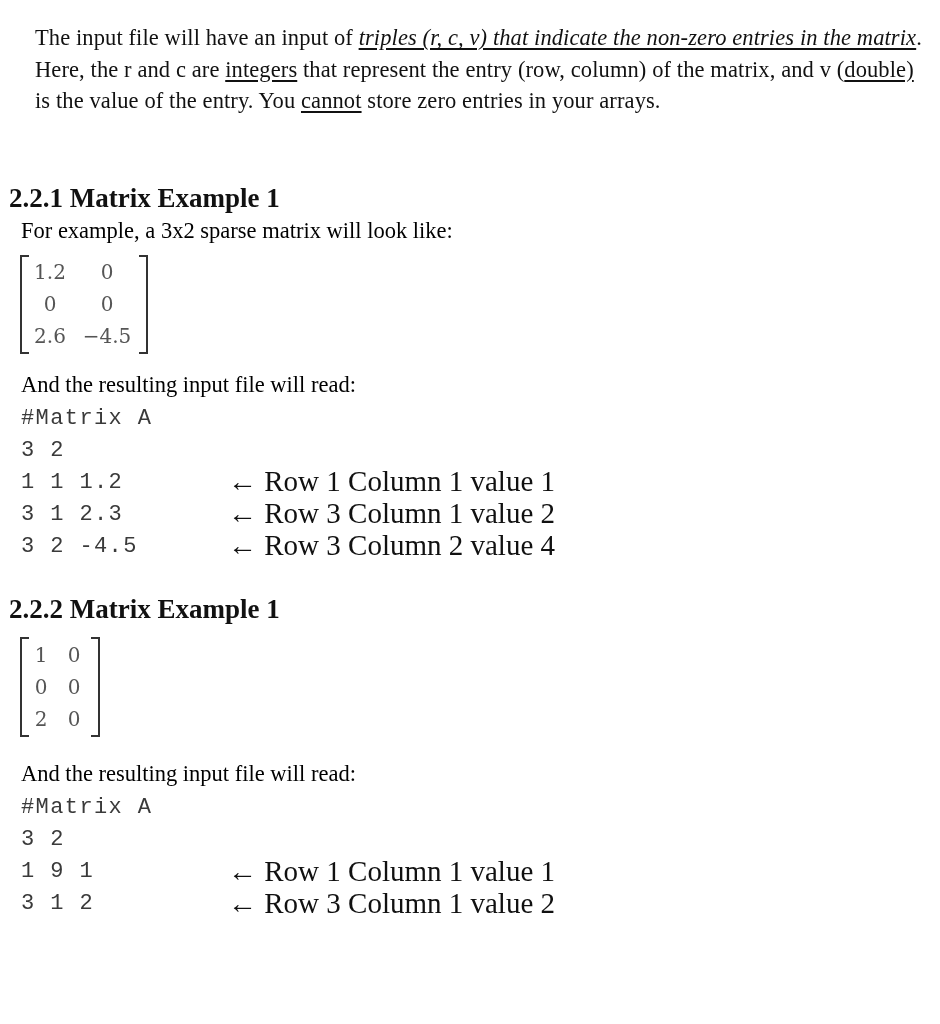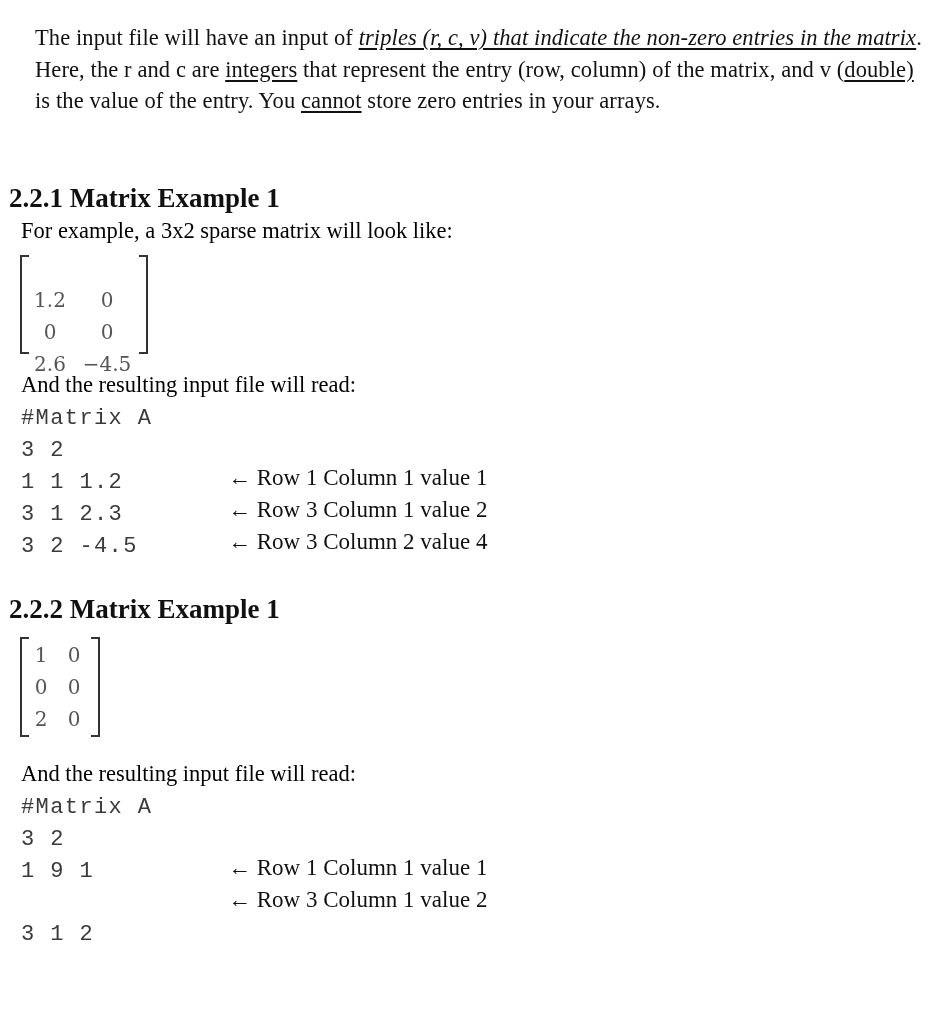--- a/index.html
+++ b/index.html
@@ -28,35 +28,35 @@
     border-top:2px solid #333; border-bottom:2px solid #333;
   }
   .bracket-l { left:0; border-left:2px solid #333; }
   .bracket-r { right:0; border-right:2px solid #333; }
   .matrix table { border-collapse:collapse; position:absolute; }
   .matrix td { padding:0; height:32px; text-align:center; vertical-align:middle; }
   .code {
     position:absolute; left:21px; font-size:22px; letter-spacing:1.4px;
   }
   .note {
-    position:absolute; left:228px; font-size:23px; color:#111;
+    position:absolute; left:228px; font-size:29px; color:#111;
   }
 </style>
 </head>
 <body>
 
 <div class="para serif"><span>The input file will have an input of </span><i><u>triples (r, c, v) that indicate the non-zero entries in the matrix</u></i><span>. Here, the r and c are </span><u>integers</u><span> that represent the entry (row, column) of the matrix, and v (</span><u>double)</u><span> is the value of the entry. You </span><u>cannot</u><span> store zero entries in your arrays.</span></div>
 
 <div class="heading serif" style="top:183px;">2.2.1 Matrix Example 1</div>
 <div class="line serif" style="top:218px;">For example, a 3x2 sparse matrix will look like:</div>
 
 <div class="matrix" style="top:255px; width:128px; height:99px;">
   <div class="bracket-l"></div>
   <div class="bracket-r"></div>
-  <table style="left:8px; top:1px; width:114px;margin-top:28px;">
+  <table style="left:8px; top:1px; width:114px;">
     <tbody>
         <tr>
       <td style="width:44px;">1.2</td>
       <td>0</td>
     </tr>
     <tr>
       <td>0</td>
       <td>0</td>
     </tr>
     <tr>
@@ -100,16 +100,16 @@
     </tr>
   </tbody>
     </table>
 </div>
 
 <div class="line serif" style="top:761px;">And the resulting input file will read:</div>
 
 <div class="code mono" style="top:795px;">#Matrix A</div>
 <div class="code mono" style="top:827px;">3 2</div>
 <div class="code mono" style="top:859px;">1 9 1</div>
-<div class="code mono" style="top:891px;margin-top:31px;">3 1 2</div>
+<div class="code mono" style="top:891px;">3 1 2</div>
 
 <div class="note serif" style="top:855px;">← Row 1 Column 1 value 1</div>
 <div class="note serif" style="top:887px;">← Row 3 Column 1 value 2</div>
 
 </body></html>

